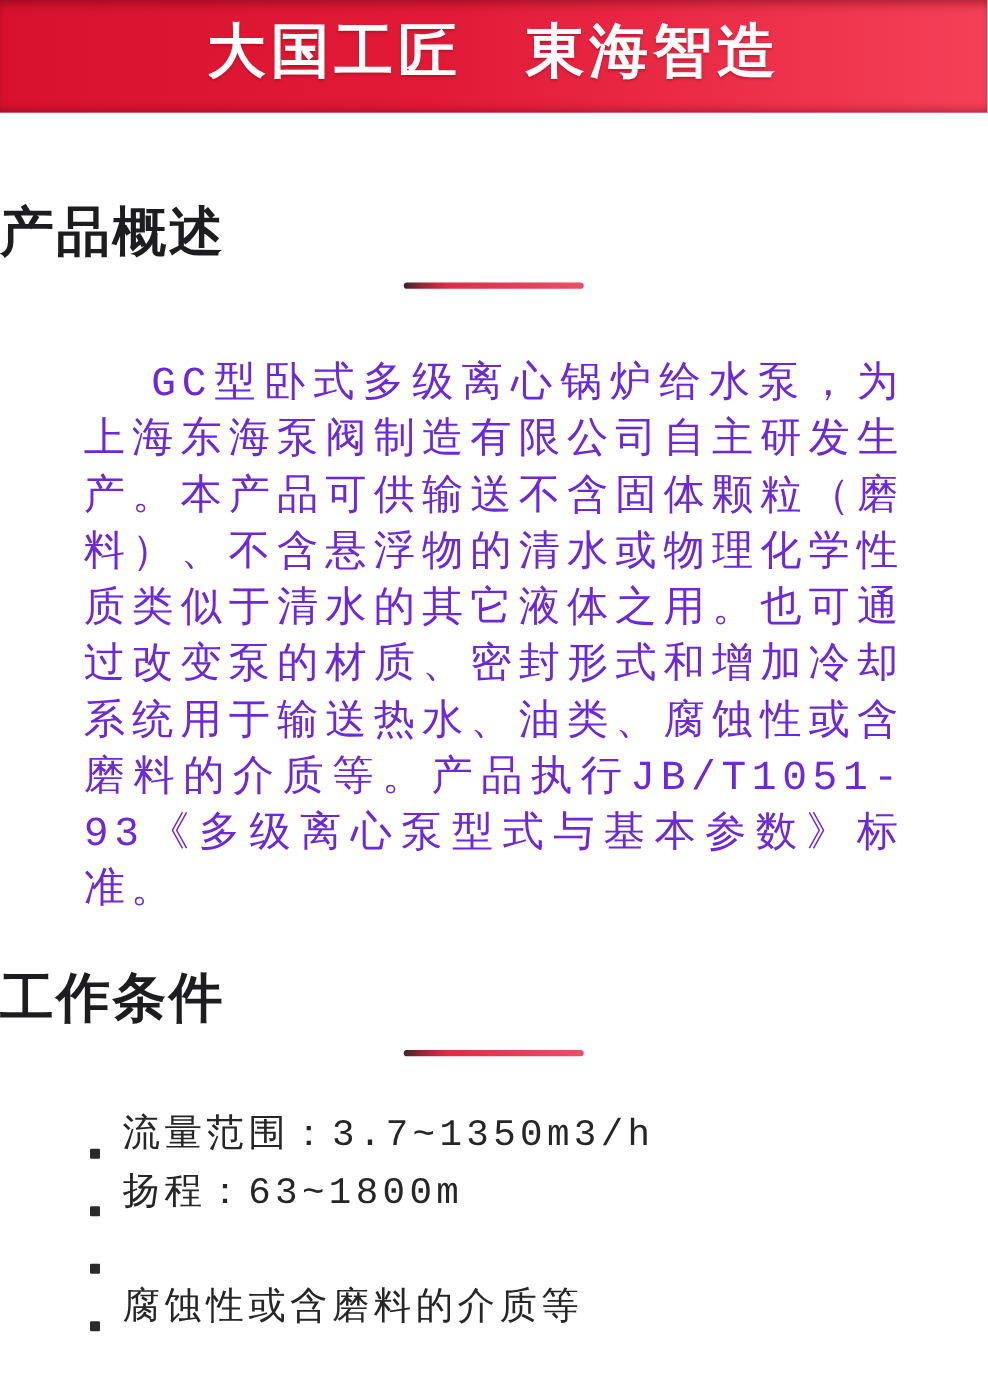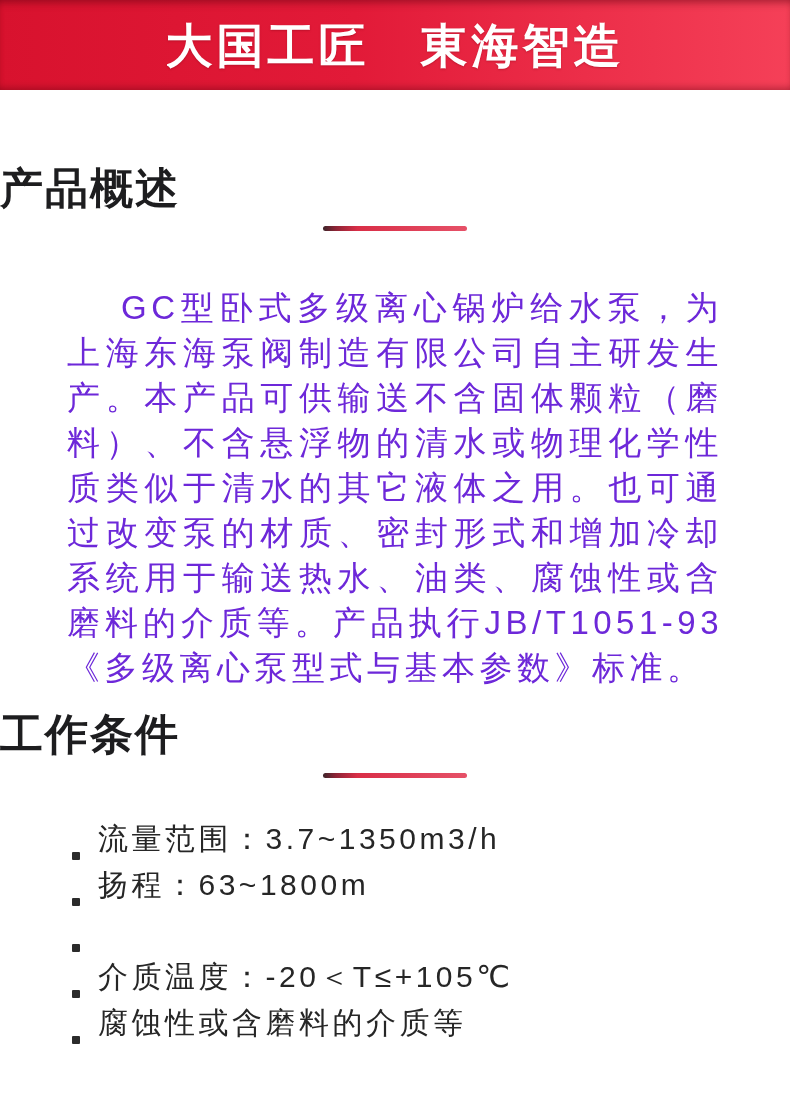--- a/index.html
+++ b/index.html
@@ -4,21 +4,21 @@
 <style>
   * { box-sizing: border-box; }
   html, body { margin: 0; padding: 0; }
   body {
     width: 790px;
     height: 1106px;
     background: #ffffff;
     font-family: "Liberation Sans", "DejaVu Sans", sans-serif;
     overflow: hidden;
   }
-  .page { width: 790px; height: 1106px; position: relative; }
+  .page { width: 790px; height: 1106px; position: relative; font-family: Liberation Mono, monospace; }
 
   
   .banner {
     height: 90px;
     width: 100%;
     background: linear-gradient(90deg, #d8122e 0%, #e21a38 45%, #f54058 100%);
     box-shadow: inset 0 7px 9px -5px rgba(90, 0, 15, 0.55),
                 inset 0 -6px 7px -4px rgba(90, 0, 15, 0.40);
     display: flex;
     align-items: center;
@@ -37,21 +37,21 @@
   
   .section-title {
     margin: 0;
     font-size: 43px;
     font-weight: bold;
     color: #1d1d1f;
     letter-spacing: 2px;
     line-height: 1.15;
   }
   .section-overview .section-title { margin-top: 74px; }
-  .section-conditions .section-title { margin-top: 20px; }
+  .section-conditions .section-title { margin-top: 42px; }
   .title-underline {
     width: 144px;
     height: 5px;
     margin: 13px auto 0;
     border-radius: 3px;
     background: linear-gradient(90deg, #3e252a 0%, #8e2436 9%, #d92e47 24%, #e65168 100%);
   }
 
   
   .overview-text {
@@ -115,22 +115,18 @@
       </li>
       <li class="spec-item">
         <span class="dot"></span>
         <span>扬程：63~1800m</span>
       </li>
       <li class="spec-item">
         <span class="dot"></span>
       </li>
       <li class="spec-item">
         <span class="dot"></span>
-        <span>介质温度：-20＜T≤+105℃</span>
-      </li>
-      <li class="spec-item">
-        <span class="dot"></span>
         <span>腐蚀性或含磨料的介质等</span>
       </li>
     </ul>
   </section>
 
 </div>
 
 </body></html>

